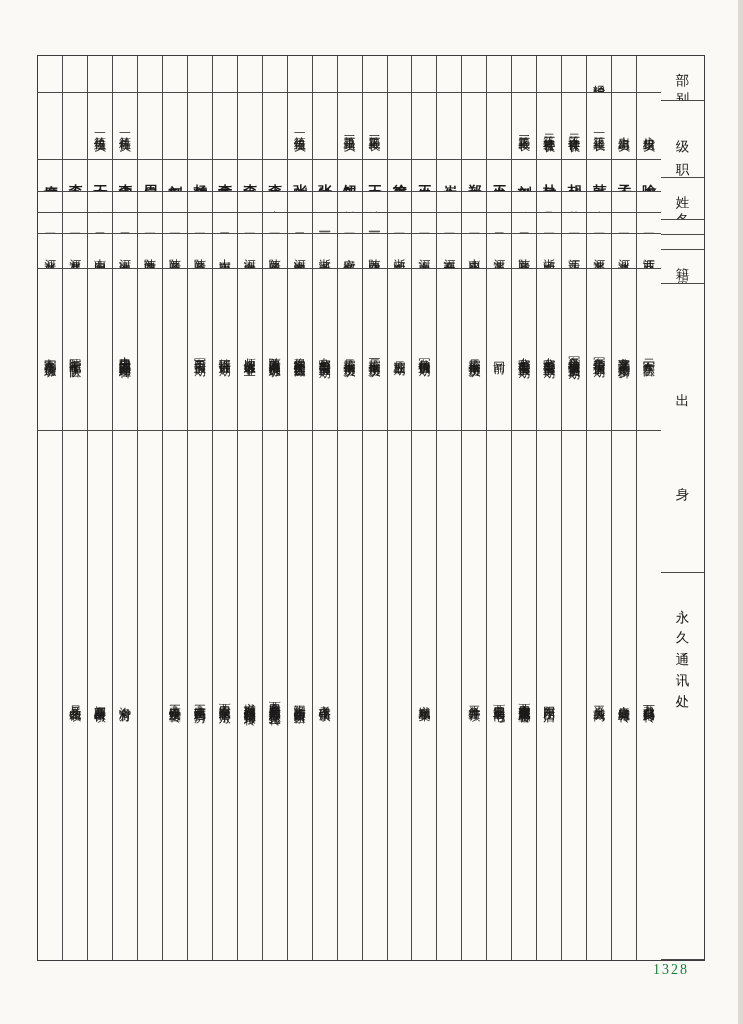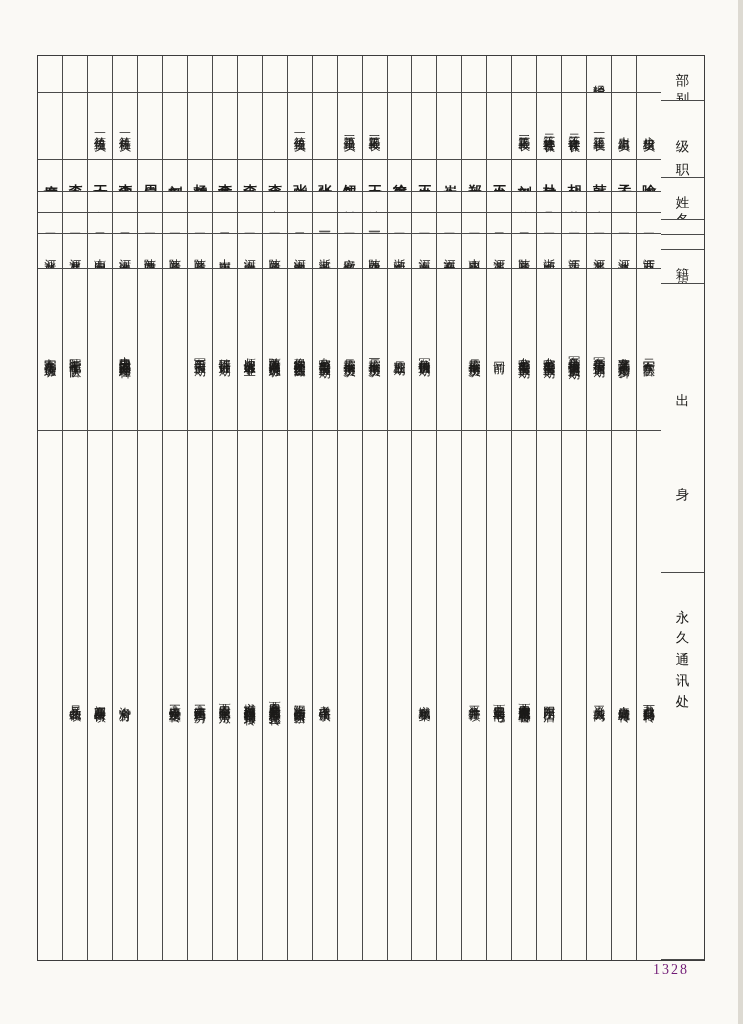--- a/index.html
+++ b/index.html
@@ -74,21 +74,21 @@
   .h-r1 .vtxt{padding-top:6px;letter-spacing:19px;}
   .h-r2 .vtxt{padding-top:28px;letter-spacing:24px;}
   .h-r3 .vtxt{padding-top:7px;letter-spacing:17px;}
   .h-r4 .vtxt{padding-top:4px;letter-spacing:5px;}
   .h-r5 .vtxt{padding-top:4px;letter-spacing:5px;}
   .h-r6 .vtxt{padding-top:7px;letter-spacing:13px;}
   .h-r7 .vtxt{padding-top:98px;letter-spacing:95px;}
   .h-r8 .vtxt{padding-top:26px;letter-spacing:21px;}
   .page-number{
     position:absolute;left:653px;top:962px;
-    font-size:14px;letter-spacing:2px;color:#701a75;
+    font-size:14px;letter-spacing:2px;color:#15803d;
     font-family:"Liberation Serif","DejaVu Serif",serif;
   }
 </style>
 </head>
 <body>
 
 <div class="page">
 
   <div class="roster">
 

